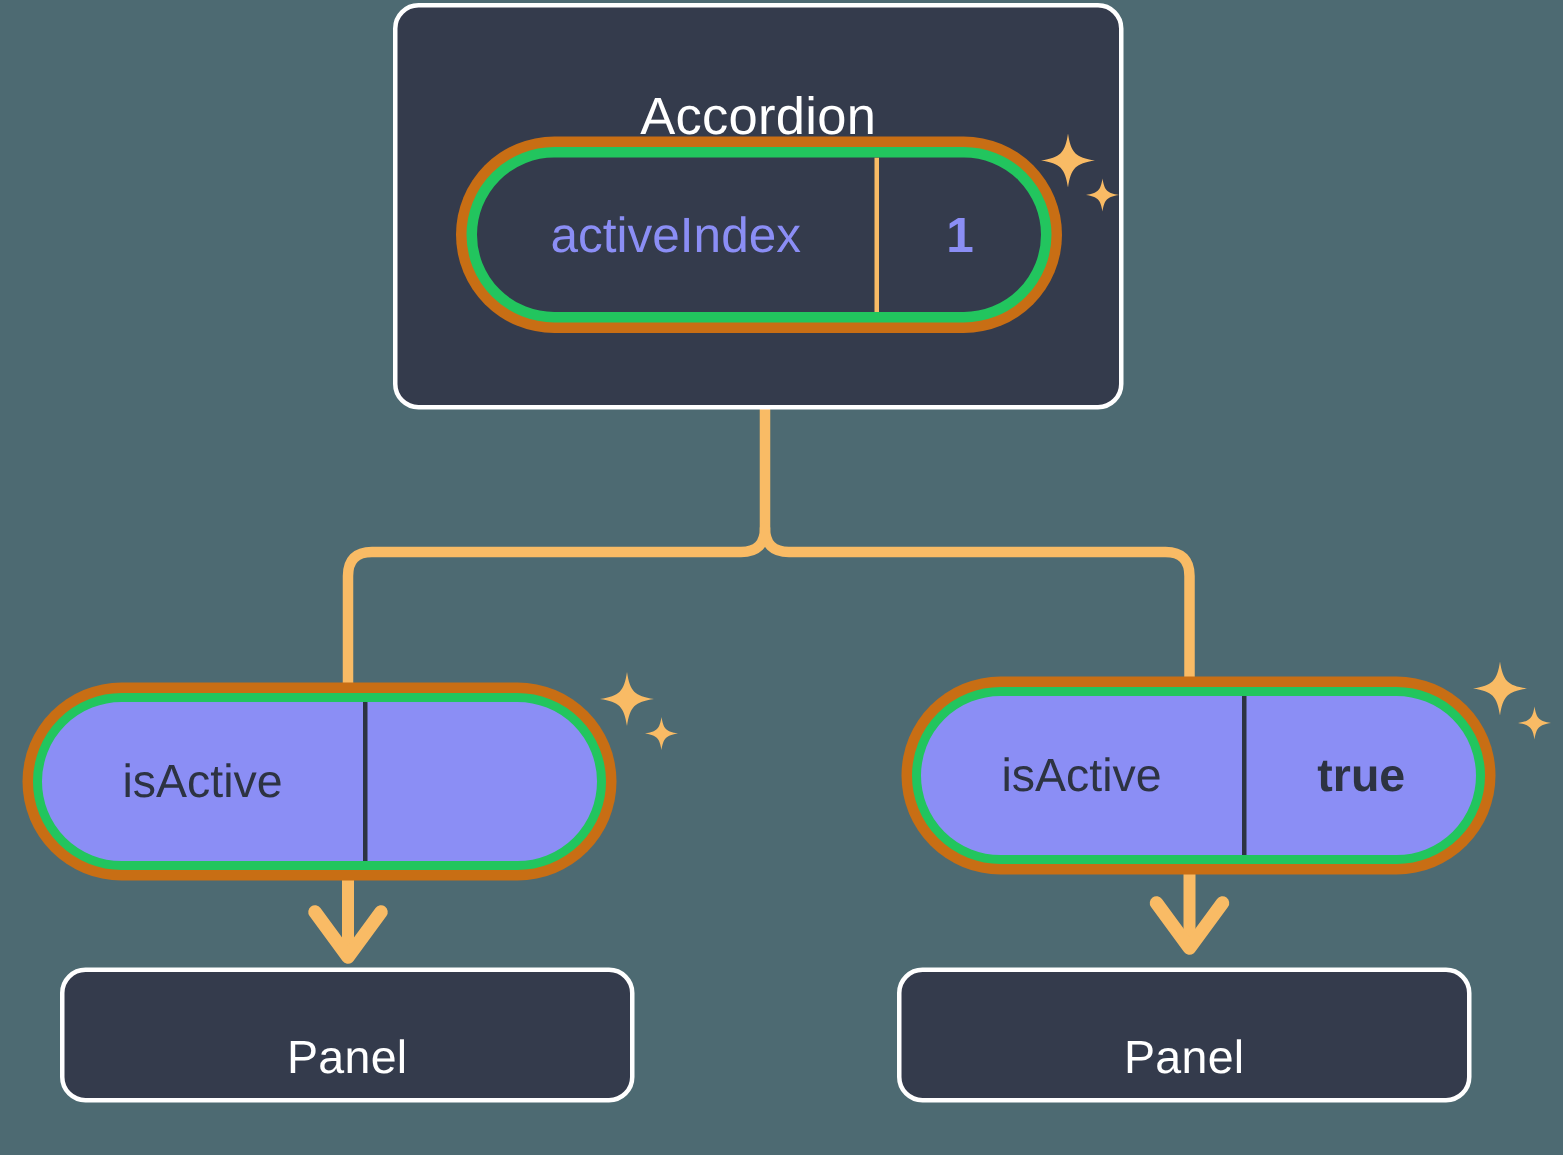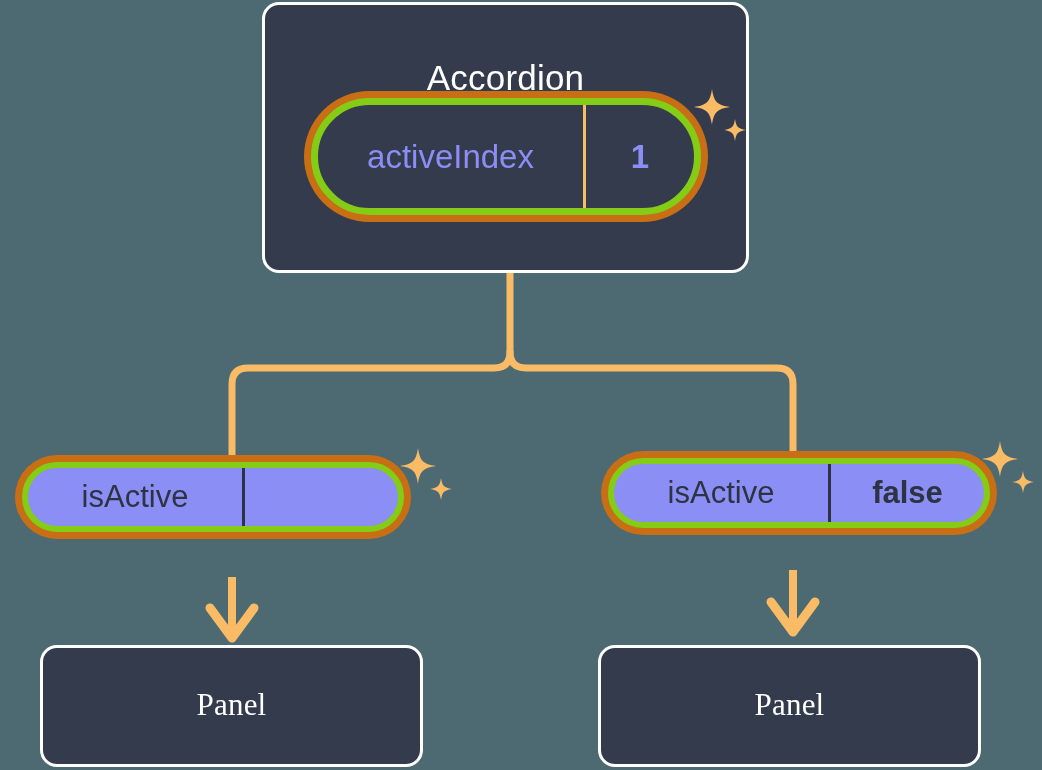--- a/index.html
+++ b/index.html
@@ -54,44 +54,43 @@
     width: 487px;
     height: 271px;
   }
   #root-card .comp-title {
     margin-top: 53px;
   }
 
   
   .panel-card {
     width: 383px;
-    height: 122px;
+    height: 90px;
     top: 645px;
-    font-family: Liberation Serif, serif;
   }
   #panel-left  { left: 40px; }
   #panel-right { left: 598px; }
   .panel-card .comp-title {
     font-size: 31px;
     margin-top: 39px;
   }
 
   
   .pill-wrap {
     position: absolute;
     z-index: 3;
   }
   .pill {
     position: relative;
     display: flex;
     align-items: stretch;
     box-sizing: border-box;
     border-radius: 999px;
     
-    border: 7px solid #84cc16;
+    border: 7px solid #22c55e;
     box-shadow: 0 0 0 7px #c86e14;
     overflow: hidden;
   }
   .pill-key, .pill-val {
     display: flex;
     align-items: center;
     justify-content: center;
     box-sizing: border-box;
     white-space: nowrap;
   }
@@ -115,21 +114,21 @@
   #root-pill .pill-val {
     flex: 1;
     color: #8b8ef5;
     font-size: 33px;
     font-weight: 700;
   }
 
   
   .leaf-pill .pill {
     width: 382px;
-    height: 70px;
+    height: 118px;
     background: #8b8ef5;
     border-width: 6px;
     box-shadow: 0 0 0 7px #c86e14;
   }
   .leaf-pill .pill-key {
     width: 217px;
     color: #2d3342;
     font-size: 31px;
     border-right: 3px solid #2d3342;
   }
@@ -200,21 +199,21 @@
     <path d="M45 34 C46.3 42 48 43.7 56 45 C48 46.3 46.3 48 45 56 C43.7 48 42 46.3 34 45 C42 43.7 43.7 42 45 34 Z" fill="#f9bb65"></path>
   </svg>
 
   <div class="comp-card panel-card" id="panel-left">
     <div class="comp-title">Panel</div>
   </div>
 
   <div class="pill-wrap leaf-pill" id="leaf-right">
     <div class="pill">
       <div class="pill-key">isActive</div>
-      <div class="pill-val">false</div>
+      <div class="pill-val">true</div>
     </div>
   </div>
 
   <svg class="sparkles" id="sparkle-right" width="64" height="64" viewBox="0 0 64 64" aria-hidden="true">
     <path d="M22 4 C24 17 27 20 40 22 C27 24 24 27 22 40 C20 27 17 24 4 22 C17 20 20 17 22 4 Z" fill="#f9bb65"></path>
     <path d="M45 34 C46.3 42 48 43.7 56 45 C48 46.3 46.3 48 45 56 C43.7 48 42 46.3 34 45 C42 43.7 43.7 42 45 34 Z" fill="#f9bb65"></path>
   </svg>
 
   <div class="comp-card panel-card" id="panel-right">
     <div class="comp-title">Panel</div>

